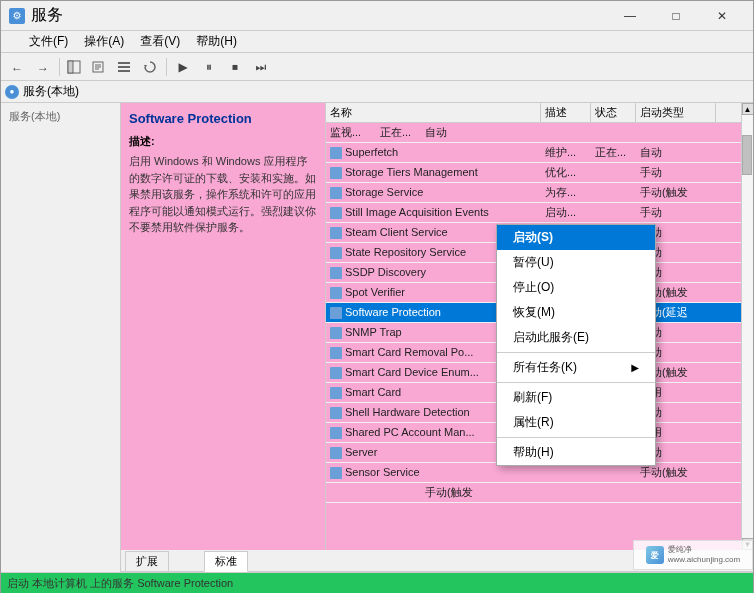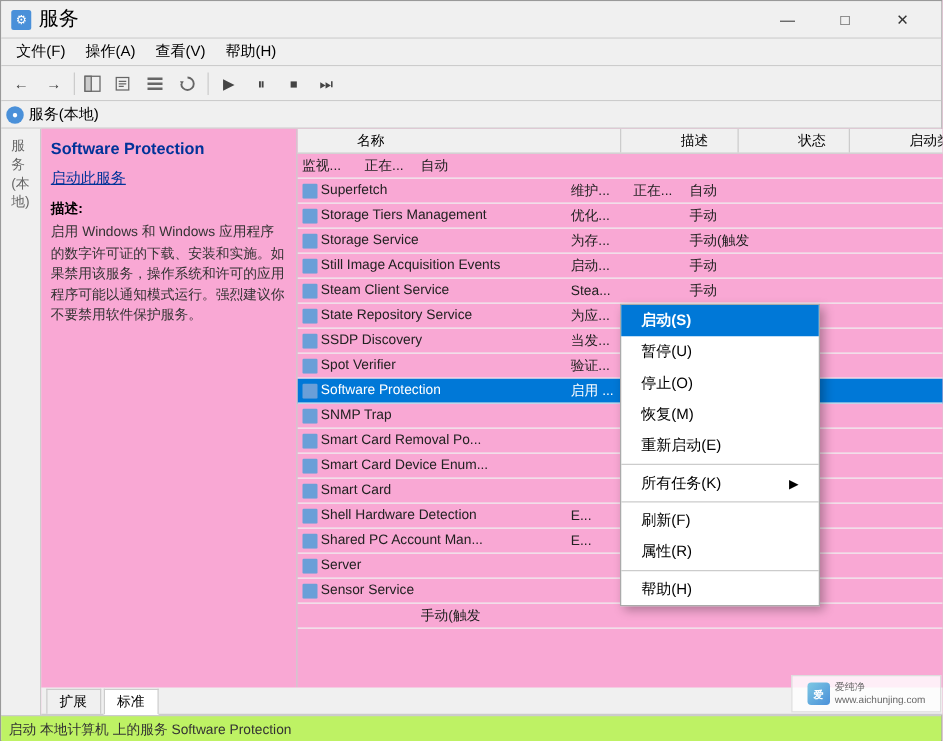--- a/index.html
+++ b/index.html
@@ -44,21 +44,21 @@
       font-size: 12px;
       color: #333;
     }
 
     
     .menu-bar {
       height: 22px;
       background: #f0f0f0;
       display: flex;
       align-items: center;
-      padding: 0 4px;
+      padding: 0 20px;
       border-bottom: 1px solid #ccc;
     }
     .menu-item {
       padding: 2px 8px;
       cursor: pointer;
       font-size: 12px;
     }
 
     
     .toolbar {
@@ -150,21 +150,20 @@
       height: 20px;
       align-items: center;
     }
     .services-header-cell {
       padding: 0 4px;
       font-size: 11px;
       border-right: 1px solid #ccc;
       height: 100%;
       display: flex; align-items: center;
       cursor: pointer;
-      margin-left: 44px;
     }
     .col-name { width: 215px; }
     .col-desc { width: 50px; }
     .col-status { width: 45px; }
     .col-starttype { width: 80px; }
 
     .service-row {
       display: flex;
       align-items: center;
       height: 20px;
@@ -178,21 +177,21 @@
       font-size: 11px;
       white-space: nowrap;
       overflow: hidden;
       text-overflow: ellipsis;
       color: #222;
     }
 
     
     .context-menu {
       position: absolute;
-      top: 242px;
+      top: 223px;
       left: 495px;
       width: 160px;
       background: white;
       border: 1px solid #aaa;
       box-shadow: 3px 3px 8px rgba(0,0,0,0.3);
       z-index: 100;
       font-size: 12px;
     }
     .ctx-item {
       padding: 4px 16px;
@@ -207,20 +206,21 @@
     .ctx-arrow { font-size: 10px; }
 
     
     .nav-tabs {
       height: 22px;
       background: #f0f0f0;
       display: flex;
       align-items: flex-end;
       padding: 0 4px;
       border-bottom: 1px solid #ccc;
+      gap: 33px;
     }
     .nav-tab {
       padding: 2px 10px;
       font-size: 11px;
       border: 1px solid #ccc;
       border-bottom: none;
       background: #f0f0f0;
       cursor: pointer;
       margin-right: 2px;
     }
@@ -247,21 +247,21 @@
       border-radius: 50%;
       display: flex; align-items: center; justify-content: center;
       color: white; font-size: 8px;
     }
     .addr-text {
       font-size: 12px;
     }
 
     .status-bar {
       height: 22px;
-      background: #bef264;
+      background: #22c55e;
       border-top: 1px solid #ccc;
       display: flex;
       align-items: center;
       padding: 0 6px;
       font-size: 11px;
       color: #333;
     }
 
     
     .scrollbar {
@@ -393,21 +393,20 @@
     <div class="left-panel">
       <div class="left-panel-title">服务(本地)</div>
     </div>
 
     <div class="right-panel" style="flex:1; display:flex; flex-direction:column;">
 
       <div style="flex:1; display:flex; overflow:hidden;">
 
         <div class="detail-panel">
           <div class="detail-title">Software Protection</div>
-          <a class="detail-link">启动此服务</a>
           <div class="detail-desc-title">描述:</div>
           <div class="detail-desc">启用 Windows 和 Windows 应用程序的数字许可证的下载、安装和实施。如果禁用该服务，操作系统和许可的应用程序可能以通知模式运行。强烈建议你不要禁用软件保护服务。</div>
         </div>
 
         <div style="flex:1; display:flex; flex-direction:column; overflow:hidden;">
 
           <div class="services-header">
             <div class="services-header-cell col-name">名称</div>
             <div class="services-header-cell col-desc">描述</div>
             <div class="services-header-cell col-status">状态</div>
@@ -596,21 +595,21 @@
       <div class="ctx-item">
         <span>暂停(U)</span>
       </div>
       <div class="ctx-item">
         <span>停止(O)</span>
       </div>
       <div class="ctx-item">
         <span>恢复(M)</span>
       </div>
       <div class="ctx-item">
-        <span>重新启动(E)</span>
+        <span>启动此服务(E)</span>
       </div>
       <div class="ctx-sep"></div>
       <div class="ctx-item">
         <span>所有任务(K)</span>
         <span class="ctx-arrow">▶</span>
       </div>
       <div class="ctx-sep"></div>
       <div class="ctx-item">
         <span>刷新(F)</span>
       </div>

